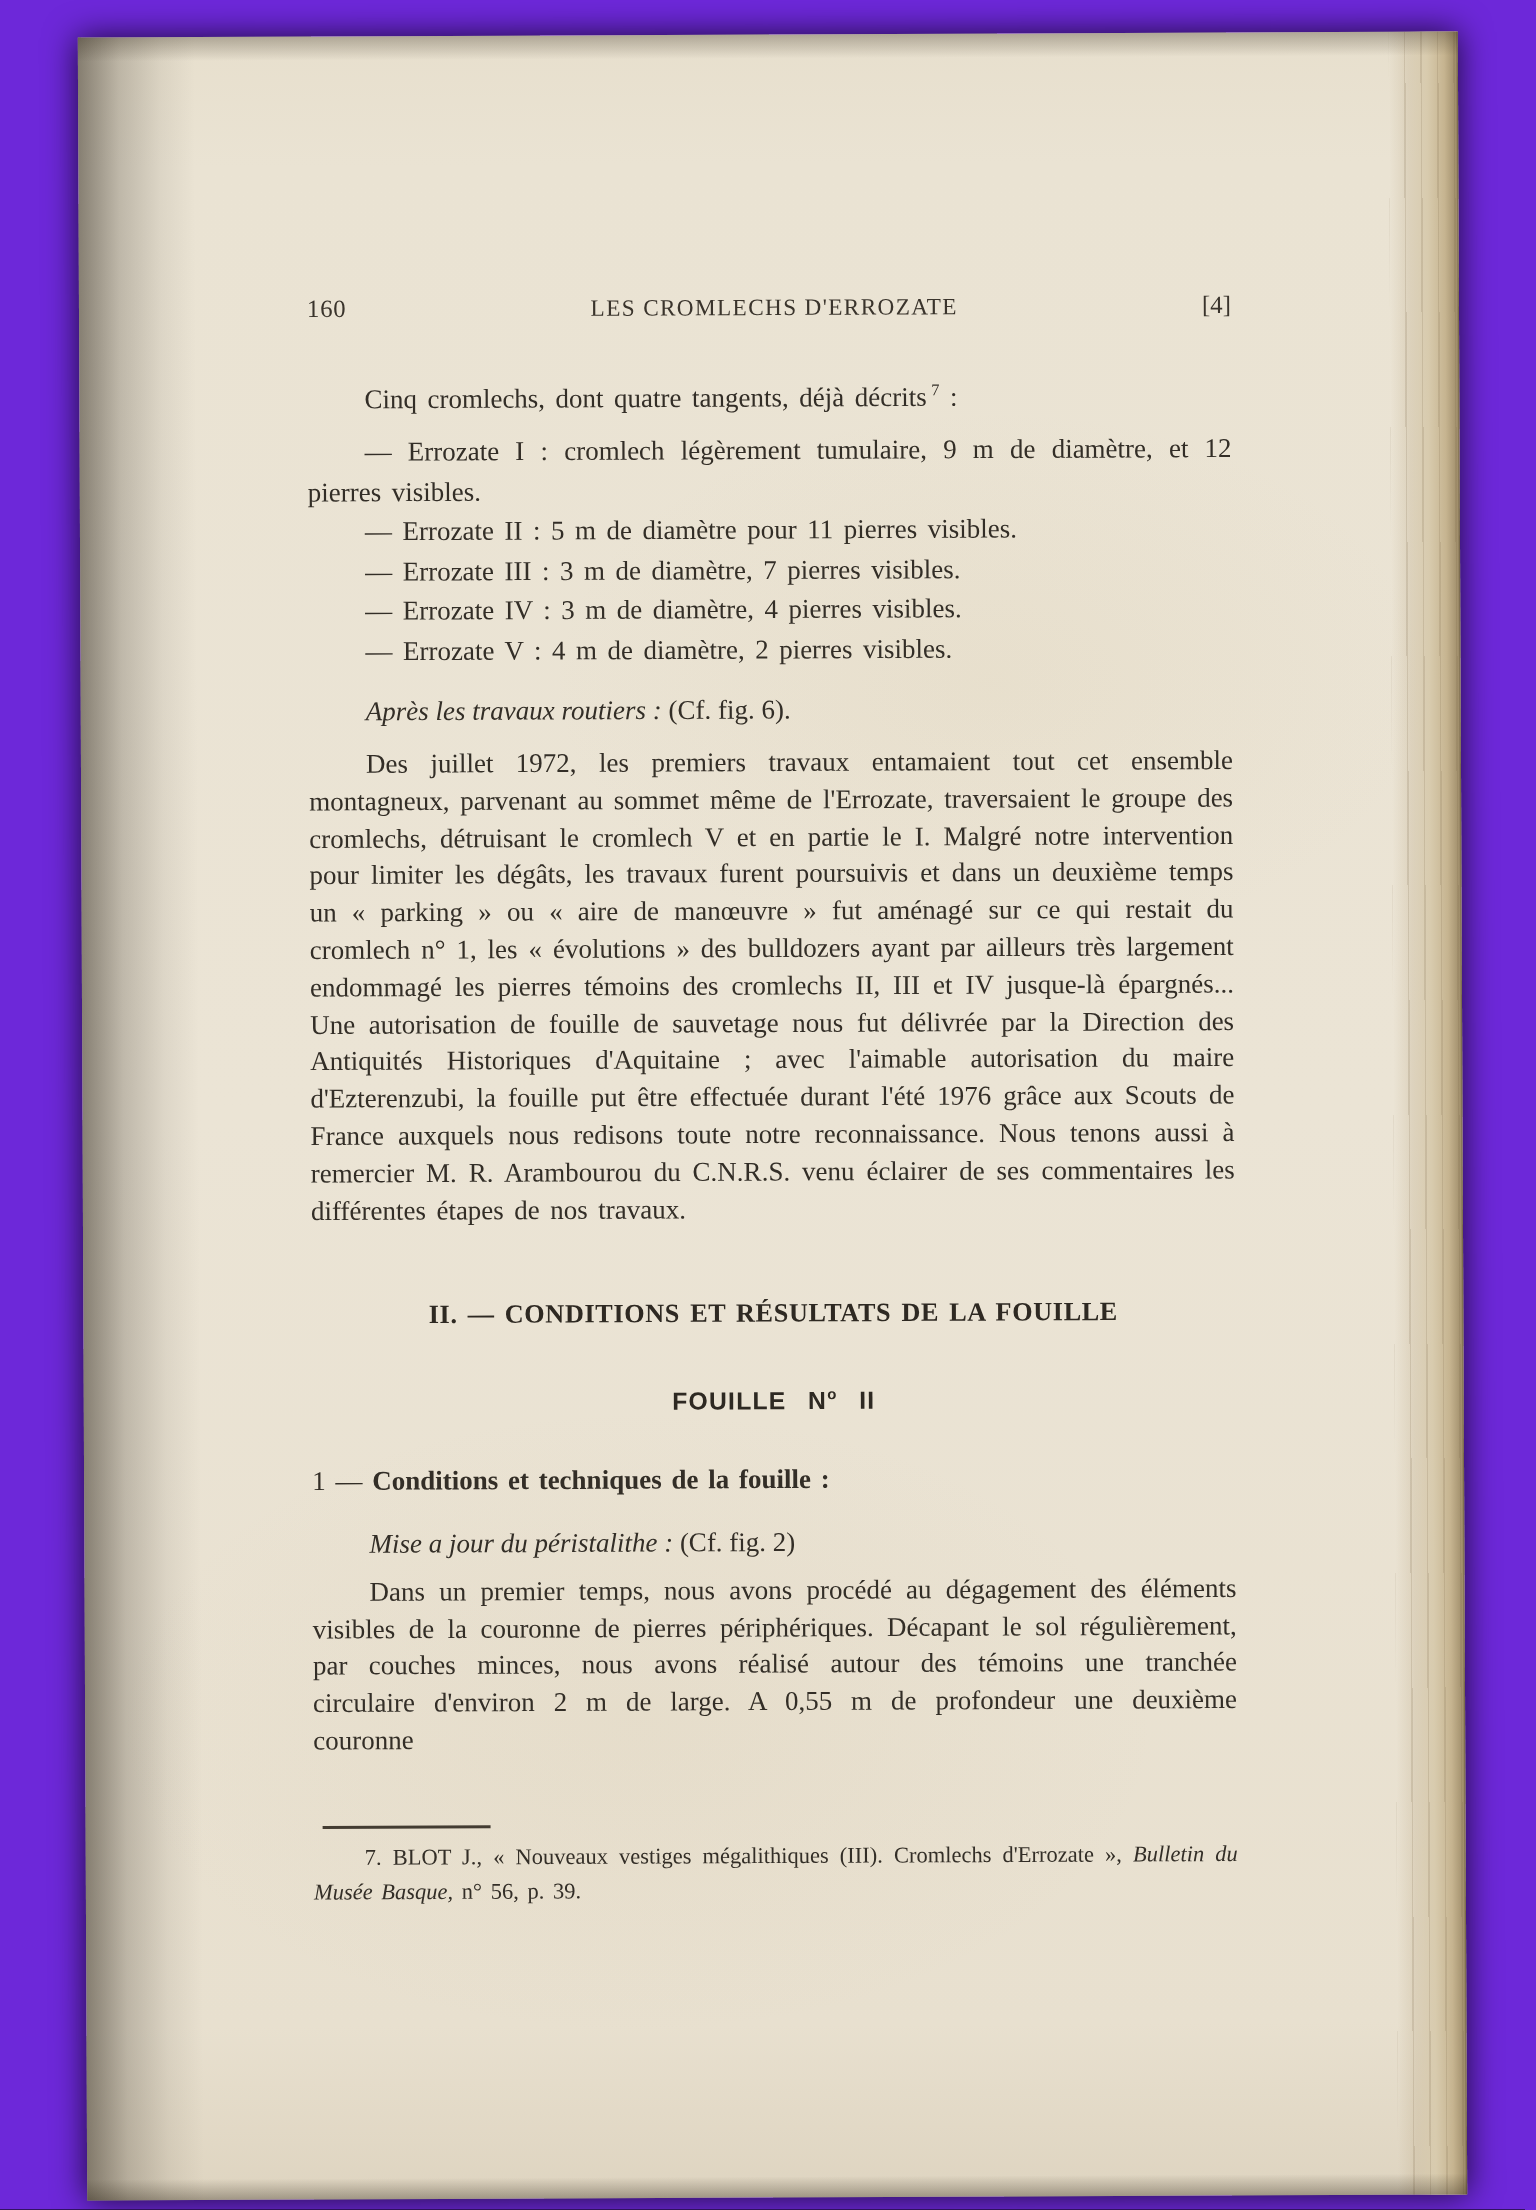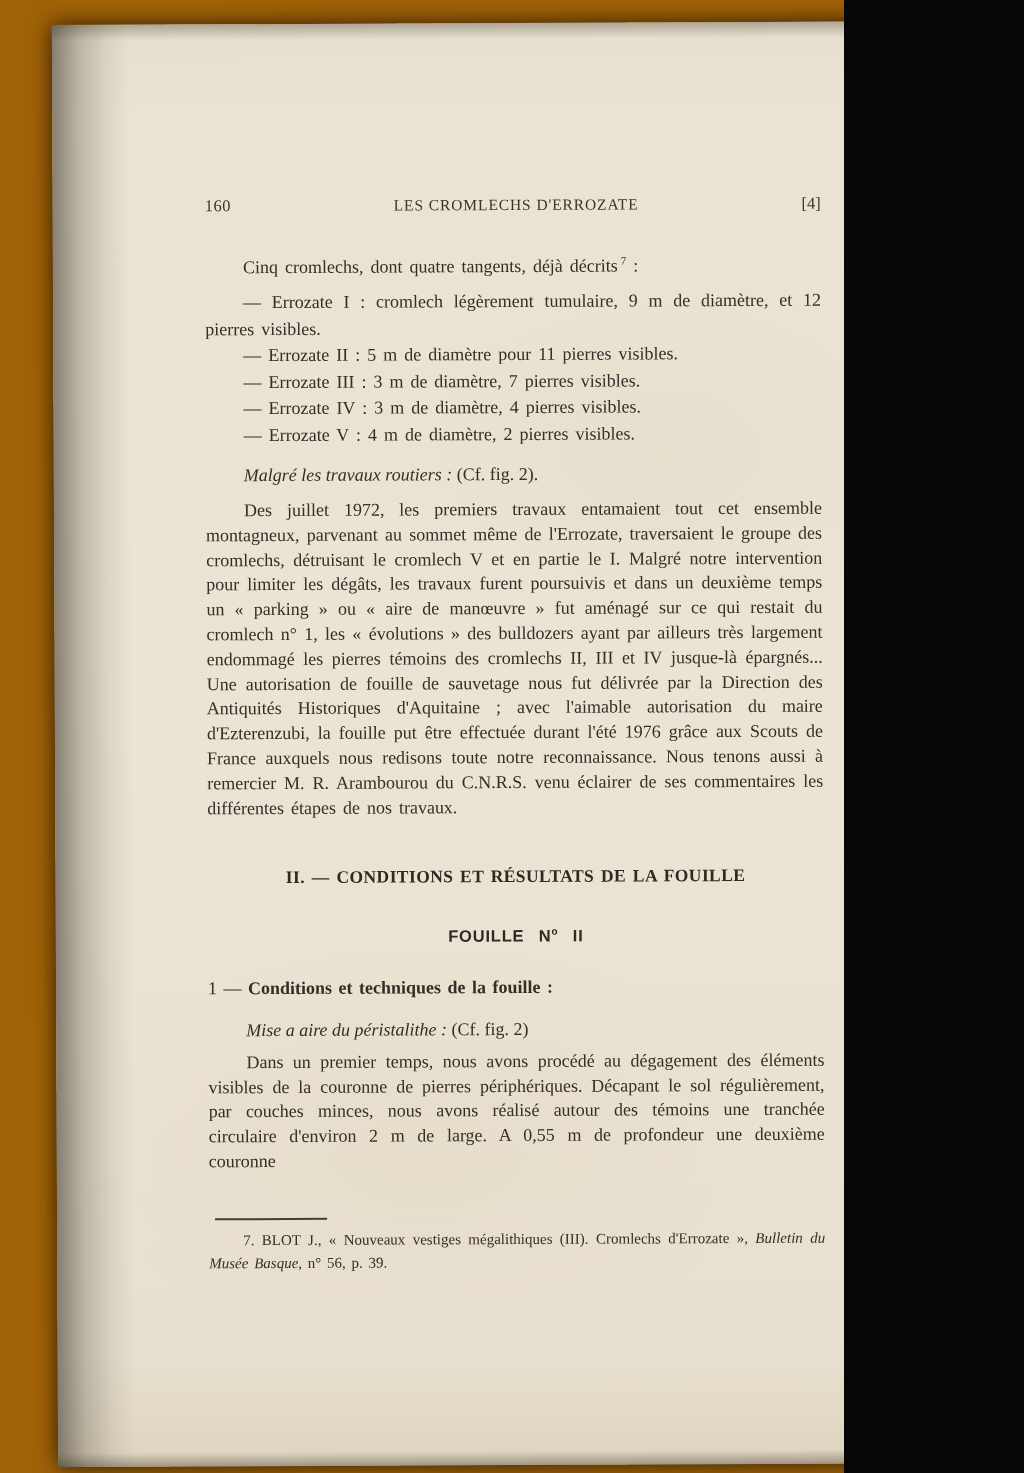--- a/index.html
+++ b/index.html
@@ -2,23 +2,23 @@
 <html lang="fr"><head>
 <meta charset="utf-8">
 <style>
   html, body {
     margin: 0;
     padding: 0;
     background: #070707;
   }
   .scan {
     position: relative;
-    width: 844px;
+    width: 1024px;
     height: 1473px;
-    background: #a16207;
+    background: #6d28d9;
     overflow: hidden;
     font-family: "Liberation Serif", "DejaVu Serif", serif;
   }
   .page {
     position: absolute;
     left: 55px;
     top: 23px;
     width: 920px;
     height: 1442px;
     background:
@@ -154,31 +154,31 @@
       </div>
 
       <p class="para-intro justified indent"><span>Cinq cromlechs, dont quatre tangents, déjà décrits</span><sup class="fn-ref">7</sup><span> :</span></p>
 
       <p class="list-item justified indent">— Errozate I : cromlech légèrement tumulaire, 9 m de diamètre, et 12 pierres visibles.</p>
       <p class="list-item justified indent">— Errozate II : 5 m de diamètre pour 11 pierres visibles.</p>
       <p class="list-item justified indent">— Errozate III : 3 m de diamètre, 7 pierres visibles.</p>
       <p class="list-item justified indent">— Errozate IV : 3 m de diamètre, 4 pierres visibles.</p>
       <p class="list-item justified indent">— Errozate V : 4 m de diamètre, 2 pierres visibles.</p>
 
-      <p class="lead-line lead1 indent"><span class="italic">Malgré les travaux routiers :</span><span> (Cf. fig. 2).</span></p>
+      <p class="lead-line lead1 indent"><span class="italic">Après les travaux routiers :</span><span> (Cf. fig. 6).</span></p>
 
       <p class="para-main justified indent">Des juillet 1972, les premiers travaux entamaient tout cet ensemble montagneux, parvenant au sommet même de l'Errozate, traversaient le groupe des cromlechs, détruisant le cromlech V et en partie le I. Malgré notre intervention pour limiter les dégâts, les travaux furent poursuivis et dans un deuxième temps un « parking » ou « aire de manœuvre » fut aménagé sur ce qui restait du cromlech n° 1, les « évolutions » des bulldozers ayant par ailleurs très largement endommagé les pierres témoins des cromlechs II, III et IV jusque-là épargnés... Une autorisation de fouille de sauvetage nous fut délivrée par la Direction des Antiquités Historiques d'Aquitaine ; avec l'aimable autorisation du maire d'Ezterenzubi, la fouille put être effectuée durant l'été 1976 grâce aux Scouts de France auxquels nous redisons toute notre reconnaissance. Nous tenons aussi à remercier M. R. Arambourou du C.N.R.S. venu éclairer de ses commentaires les différentes étapes de nos travaux.</p>
 
       <h2 class="section-heading"><span>II. — </span><span class="heading-bold">CONDITIONS ET RÉSULTATS DE LA FOUILLE</span></h2>
 
       <h3 class="cromlech-heading"><span>FOUILLE N</span><sup>o</sup><span> II</span></h3>
 
       <p class="sub-heading"><span>1 — </span><span class="heading-bold">Conditions et techniques de la fouille :</span></p>
 
-      <p class="lead-line lead2 indent"><span class="italic">Mise a aire du péristalithe :</span><span> (Cf. fig. 2)</span></p>
+      <p class="lead-line lead2 indent"><span class="italic">Mise a jour du péristalithe :</span><span> (Cf. fig. 2)</span></p>
 
       <p class="para-second justified indent">Dans un premier temps, nous avons procédé au dégagement des éléments visibles de la couronne de pierres périphériques. Décapant le sol régulièrement, par couches minces, nous avons réalisé autour des témoins une tranchée circulaire d'environ 2 m de large. A 0,55 m de profondeur une deuxième couronne</p>
 
       <div class="footnote-block">
         <hr class="footnote-rule">
         <p class="footnote"><span>7. BLOT J., « Nouveaux vestiges mégalithiques (III). Cromlechs d'Errozate », </span><span class="italic">Bulletin du Musée Basque,</span><span> n° 56, p. 39.</span></p>
       </div>
 
     </div>
 

